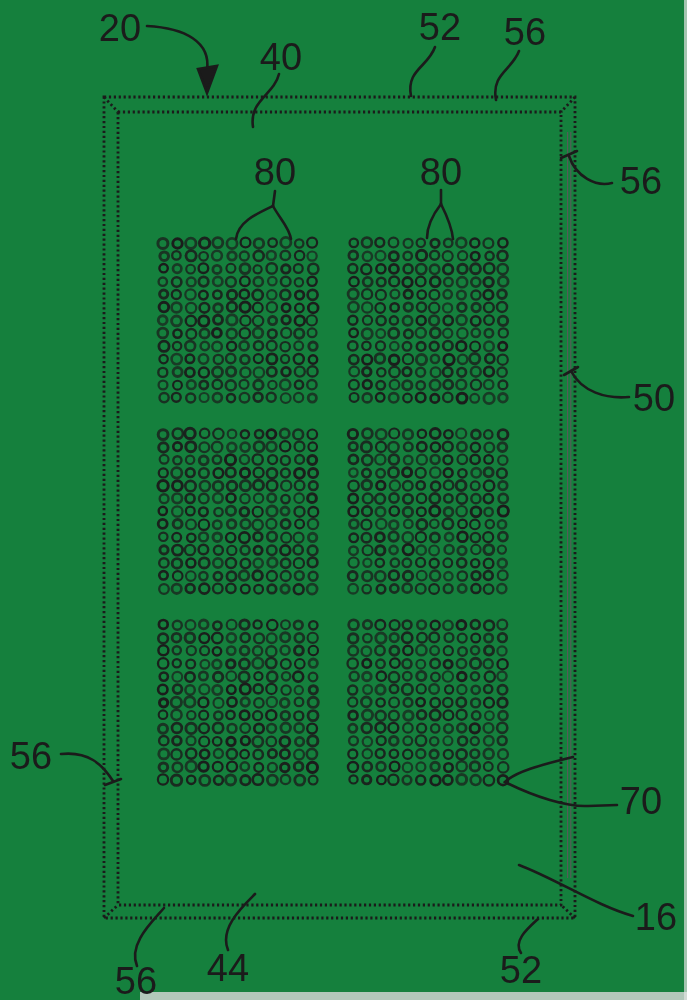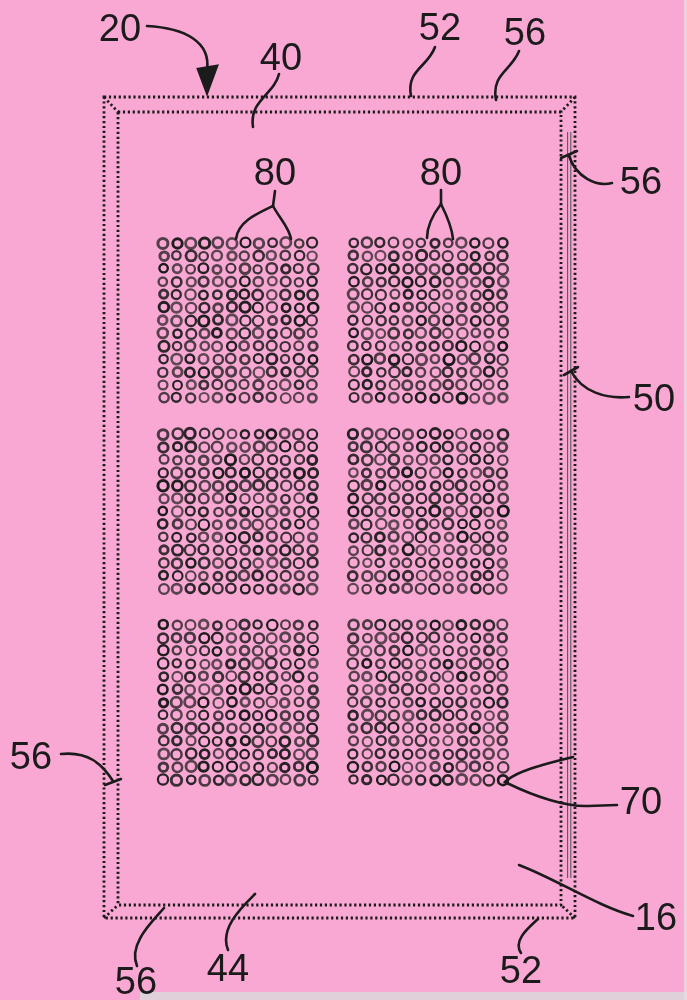--- a/index.html
+++ b/index.html
@@ -1,19 +1,19 @@
 <!DOCTYPE html>
 <html><head>
 <meta charset="utf-8">
 <style>
   html,body{margin:0;padding:0;background:#ffffff;}
   .stage{
     position:relative;
     width:687px;height:1000px;
-    background:#f9a8d4;
+    background:#15803d;
     overflow:hidden;
     font-family:"Liberation Sans", sans-serif;
   }
   .stage svg{position:absolute;left:0;top:0;}
   text.ref{
     font-family:"Liberation Sans", sans-serif;
     font-size:38px;
     fill:#1b1b1b;
     text-anchor:middle;
   }

